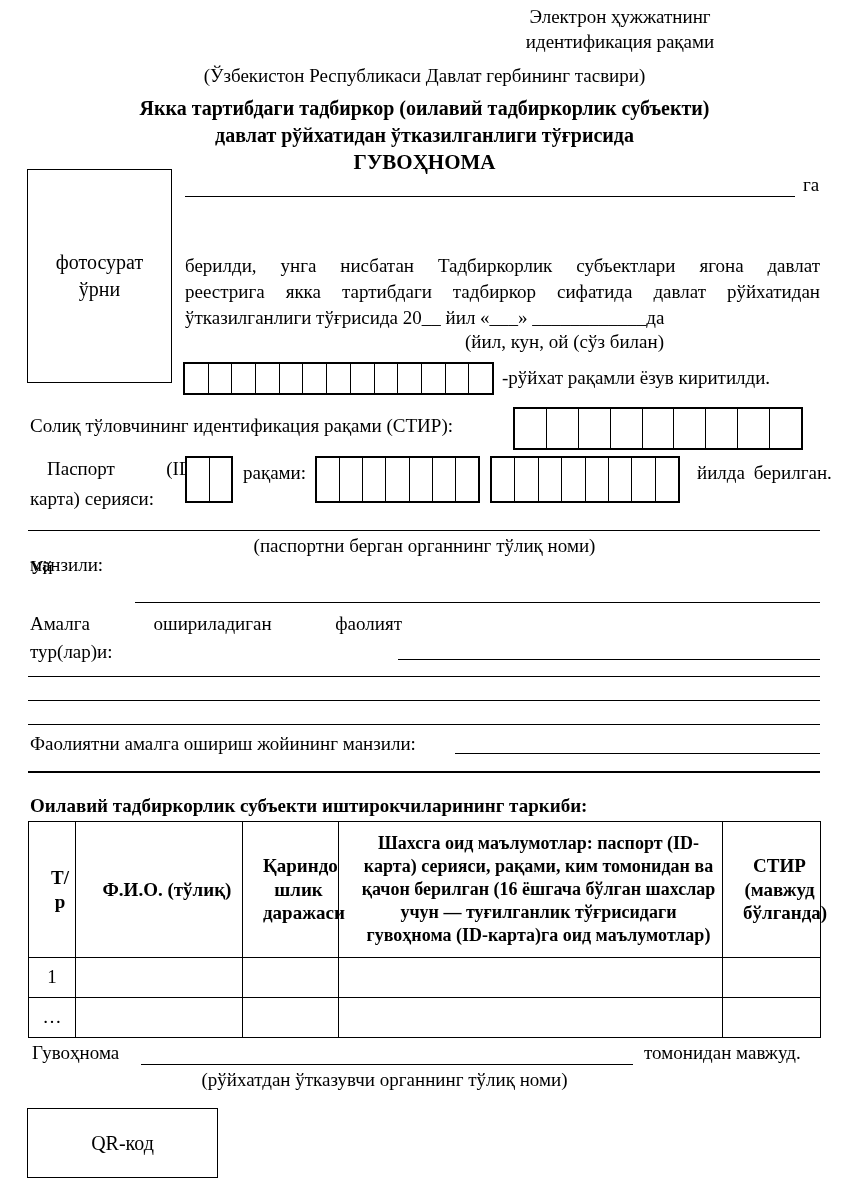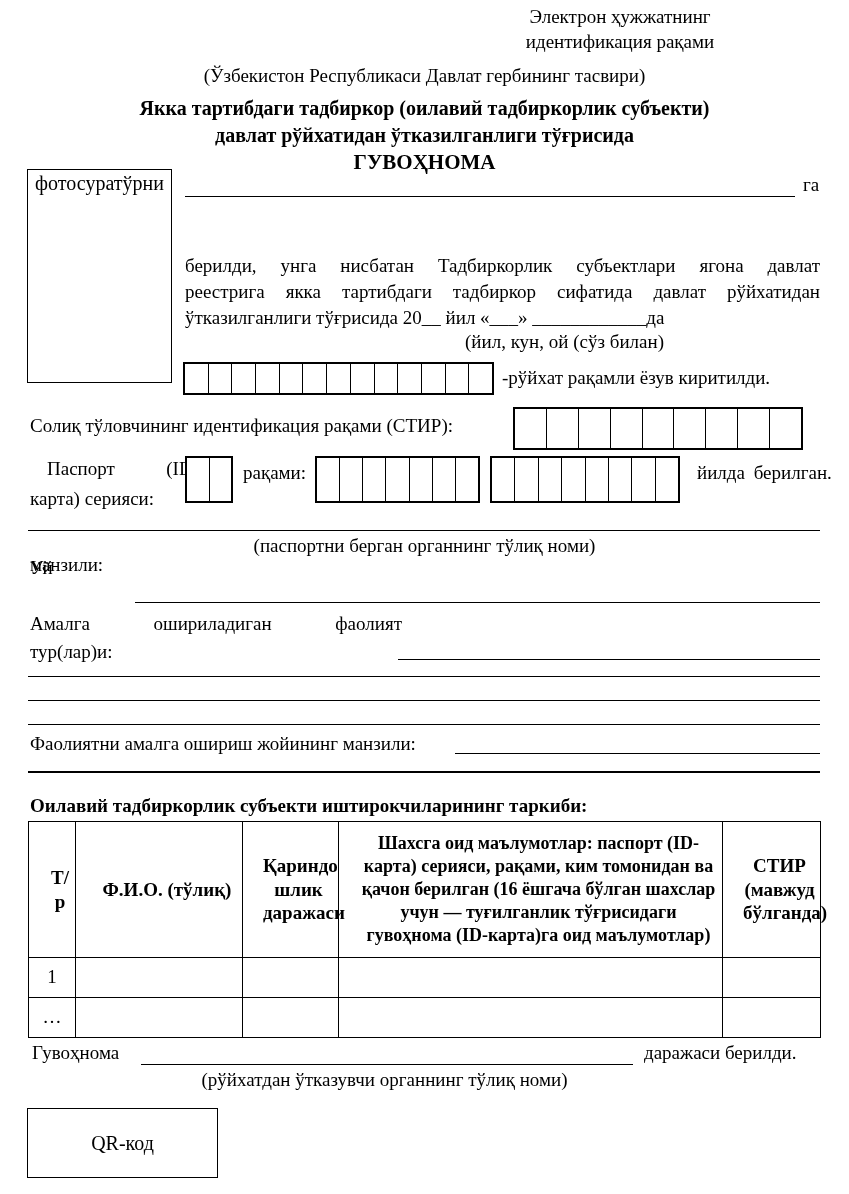--- a/index.html
+++ b/index.html
@@ -8,21 +8,21 @@
   .abs{position:absolute;}
   .center{text-align:center;}
   .bold{font-weight:bold;}
   .rule{position:absolute;height:0;border-top:1.5px solid #000;}
   .rule.thick{border-top-width:2.4px;}
   .jline{text-align:justify;text-align-last:justify;}
   .grid{position:absolute;display:flex;border:2px solid #000;box-sizing:border-box;background:#fff;}
   .grid .cell{flex:1;border-left:1.5px solid #000;}
   .grid .cell:first-child{border-left:none;}
   .photo-box{position:absolute;border:1.7px solid #000;box-sizing:border-box;
-             display:flex;flex-direction:row;justify-content:center;
+             display:flex;flex-direction:column;align-items:center;justify-content:center;
              text-align:center;font-size:20px;line-height:1.35;}
   .qr-box{position:absolute;border:1.7px solid #000;box-sizing:border-box;
           display:flex;align-items:center;justify-content:center;font-size:20px;}
   table.participants{position:absolute;border-collapse:collapse;table-layout:fixed;background:#fff;}
   table.participants th,table.participants td{border:1.9px solid #000;padding:2px 4px;
         vertical-align:middle;text-align:center;box-sizing:border-box;}
   table.participants th{font-weight:bold;font-size:19px;line-height:1.25;padding-left:20px;}
   table.participants th.big{font-size:18px;line-height:1.28;}
   .pre{white-space:pre-line;}
 </style>
@@ -168,20 +168,20 @@
           <td></td>
           <td></td>
           <td></td>
           <td></td>
         </tr>
       </tbody>
   </table>
 
   <div class="abs" style="left:32px;top:1041px;">Гувоҳнома</div>
   <div class="rule" style="left:141px;top:1064px;width:492px;"></div>
-  <div class="abs" style="left:644px;top:1041px;">даражаси берилди.</div>
+  <div class="abs" style="left:644px;top:1041px;">томонидан мавжуд.</div>
   <div class="abs center" style="left:184px;top:1068px;width:401px;">(рўйхатдан ўтказувчи органнинг тўлиқ номи)</div>
 
   <div class="qr-box" style="left:27px;top:1108px;width:191px;height:70px;">
     <span>QR-код</span>
   </div>
 
 </div>
 
 </body></html>

